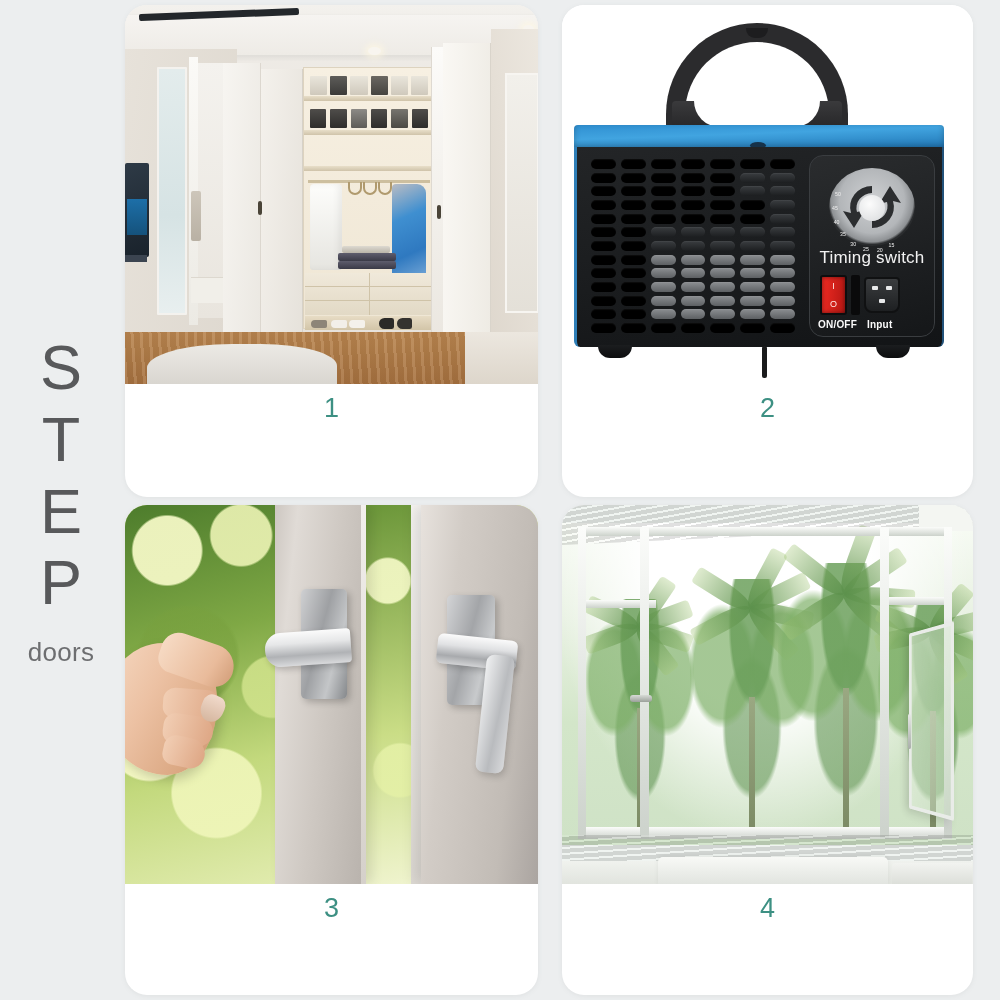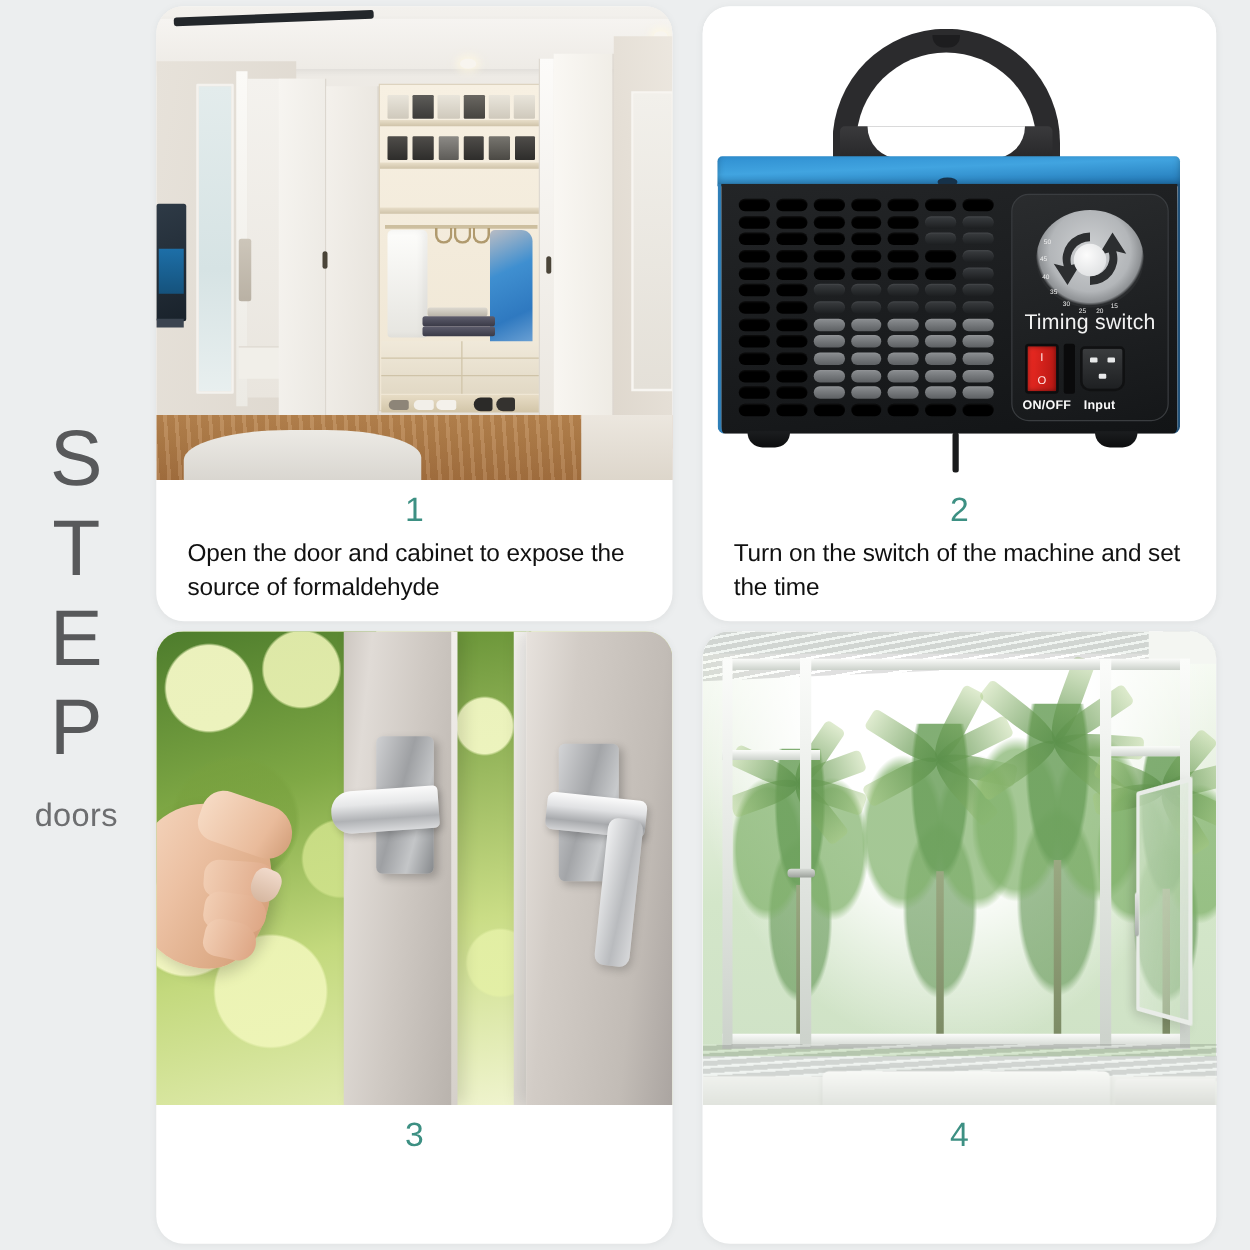--- a/index.html
+++ b/index.html
@@ -768,21 +768,20 @@
         <div class="cl-rightwall"></div>
         <div class="cl-rightpanel"></div>
 
         <div class="cl-floor"></div>
         <div class="cl-floorwall"></div>
         <div class="cl-rug"></div>
       </div>
     </div>
     <div class="caption">
       <div class="step-num">1</div>
-      <div class="caption-text">Open the door and cabinet to expose the source of formaldehyde</div>
     </div>
   </div>
 
   <div class="card c2">
     <div class="photo">
       <div class="machine-stage">
 
         <div class="mc-handle">
           <div class="arc"></div>
         </div>
@@ -926,21 +925,20 @@
             </div>
           </div>
         </div>
         <div class="mc-foot f1"></div>
         <div class="mc-foot f2"></div>
         <div class="mc-cord"></div>
       </div>
     </div>
     <div class="caption">
       <div class="step-num">2</div>
-      <div class="caption-text">Turn on the switch of the machine and set the time</div>
     </div>
   </div>
 
   <div class="card c3">
     <div class="photo">
       <div class="handle-stage">
         <div class="hs-garden"></div>
         <div class="hs-garden2"></div>
         <div class="hs-doorleaf1"></div>
         <div class="hs-seam1"></div>

